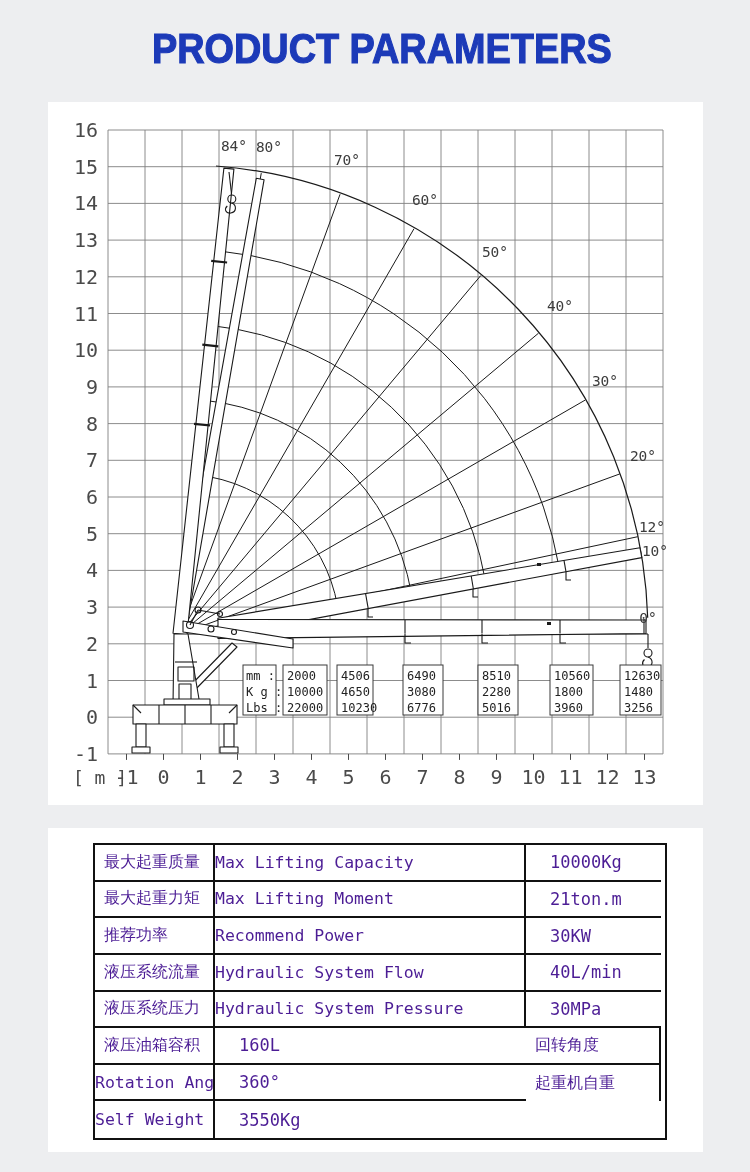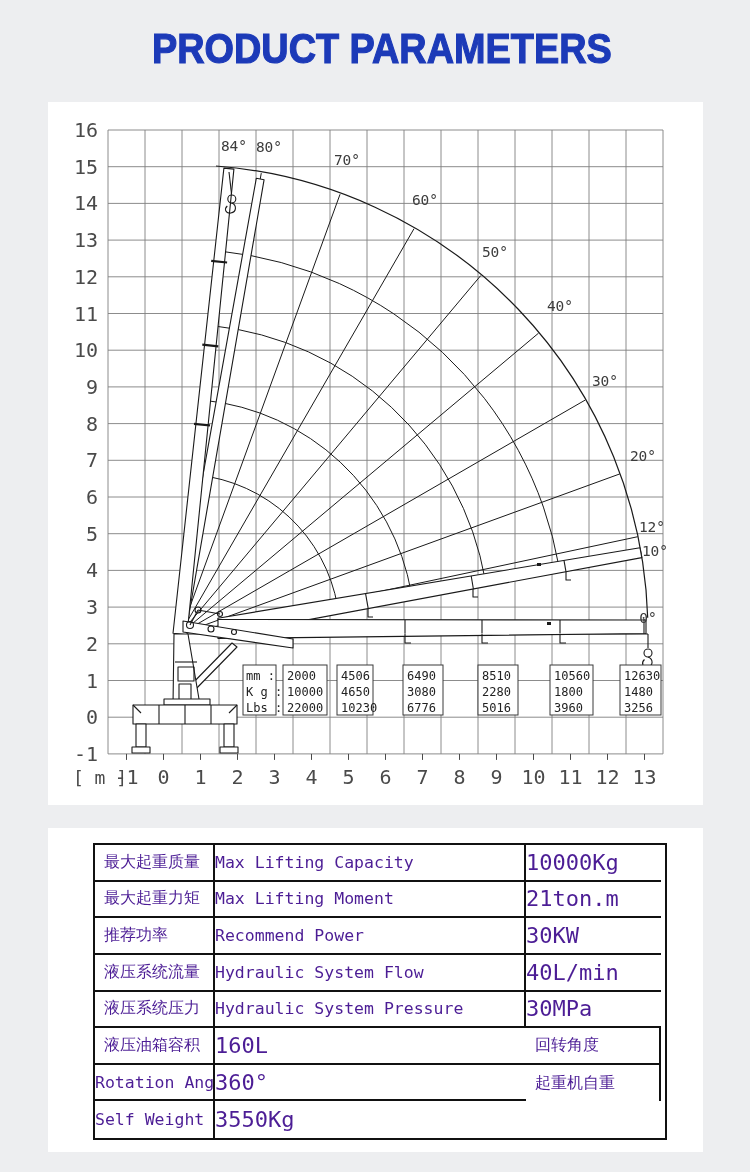--- a/index.html
+++ b/index.html
@@ -19,21 +19,21 @@
   .legend-txt{fill:#222222;font-size:12px;}
   .spec-table{position:absolute;left:45px;top:15px;width:574px;height:297px;
         border:2px solid #111;box-sizing:border-box;display:grid;
         grid-template-columns:120px 311px 135px;grid-auto-rows:1fr;}
   .spec-cell{border-right:2px solid #111;border-bottom:2px solid #111;box-sizing:border-box;
         display:flex;align-items:center;color:#4c1d95;overflow:hidden;white-space:nowrap;}
   .spec-cell.last-col{border-right:none;}
   .spec-cell.last-row{border-bottom:none;}
   .cell-cn{font-family:"DejaVu Sans",sans-serif;font-size:16px;padding-left:9px;}
   .cell-en{font-family:"DejaVu Sans Mono","Liberation Mono",monospace;font-size:16.5px;padding-left:0;}
-  .cell-val{font-family:"DejaVu Sans Mono","Liberation Mono",monospace;font-size:22px;}
+  .cell-val{font-family:"DejaVu Sans Mono","Liberation Mono",monospace;font-size:17px;padding-left:24px;}
 </style>
 </head>
 <body>
 
 <div class="page">
 
   <div class="title-row">
     <span class="page-title">PRODUCT PARAMETERS</span>
   </div>
 

